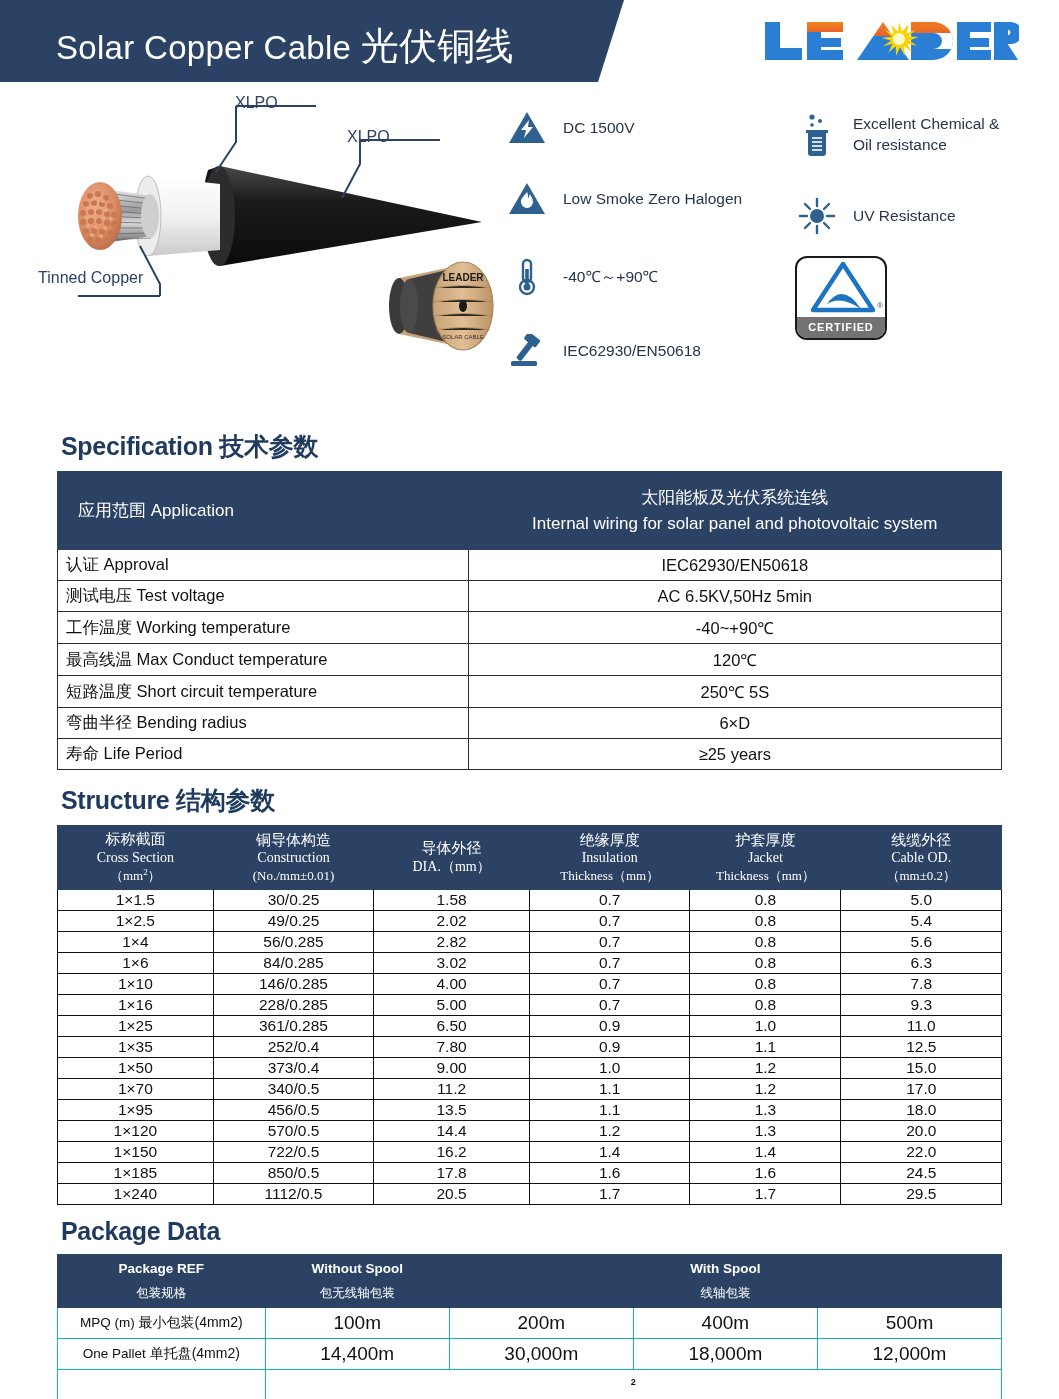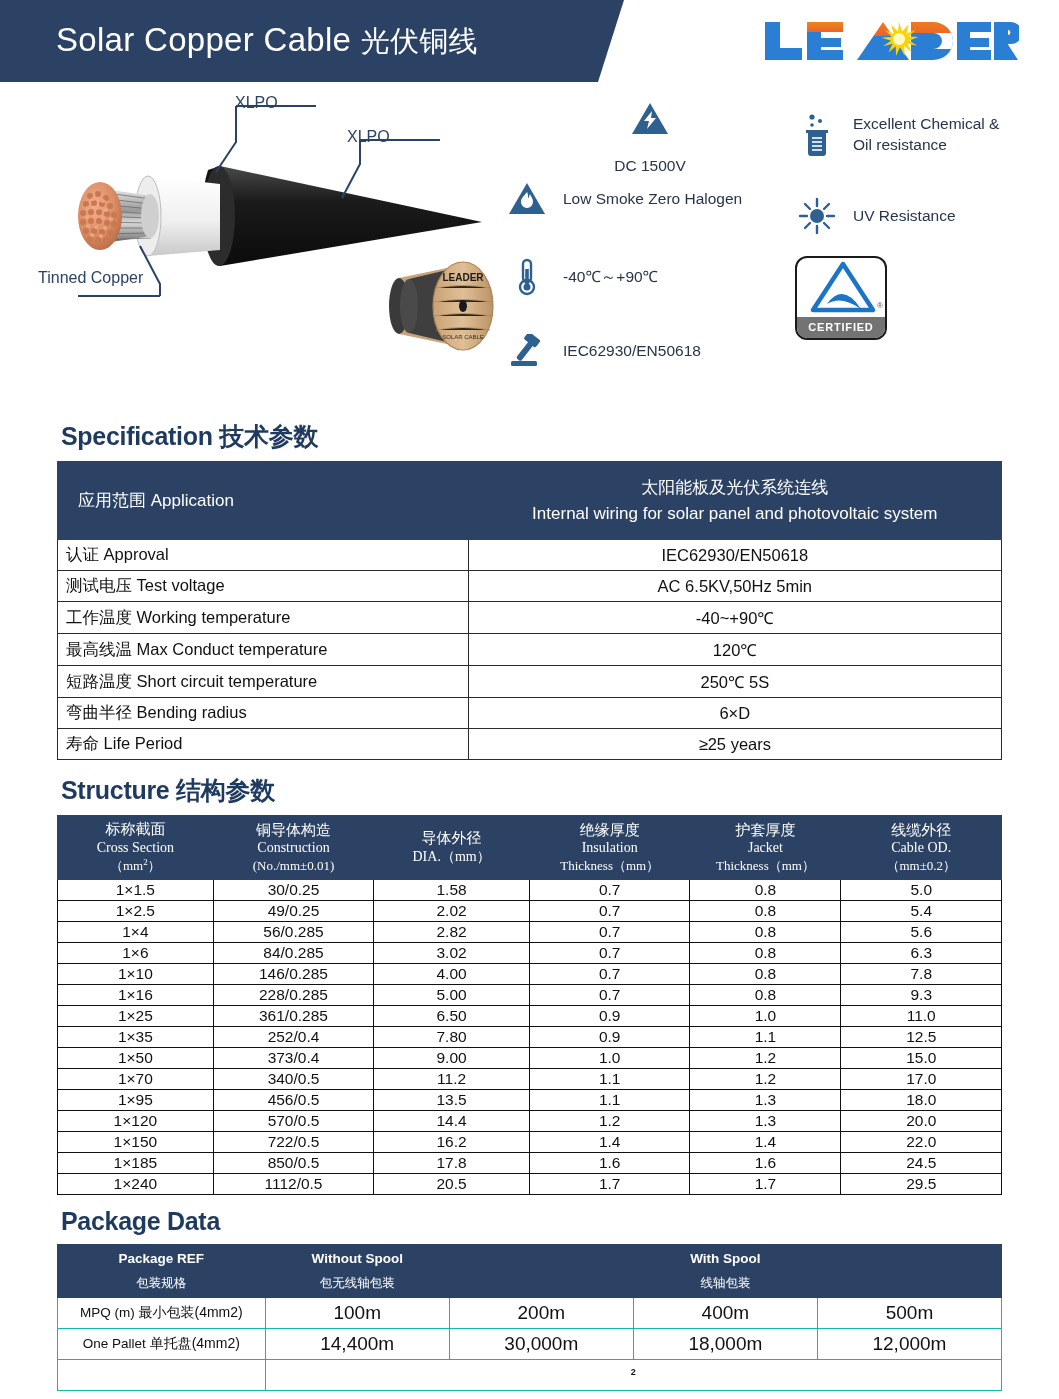--- a/index.html
+++ b/index.html
@@ -18,21 +18,21 @@
   .banner {
     position:absolute; left:0; top:0; width:624px; height:82px;
     background:#2b4264;
     clip-path: polygon(0 0, 624px 0, 598px 82px, 0 82px);
   }
   .banner-title {
     position:absolute; left:56px; top:21px;
     font-size:33px; font-weight:400; color:#ffffff;
     letter-spacing:0.3px; white-space:nowrap;
   }
-  .banner-title .cn { font-size:29px; }
+  .banner-title .cn { font-size:38px; }
 
   .logo { position:absolute; right:40px; top:16px; width:258px; height:50px; }
 
   
   .hero { position:relative; height:336px; }
 
   
   .cable-wrap { position:absolute; left:20px; top:0; width:500px; height:300px; }
   .lbl {
     position:absolute; font-size:16px; color:#2b4264;
@@ -63,21 +63,21 @@
   .tuv .tuvname span { font-weight:400; }
   .tuv .tuvcert {
     position:absolute; bottom:0; left:0; right:0; height:21px;
     background:#737373; color:#fff; font-size:11px; font-weight:700;
     text-align:center; line-height:21px; letter-spacing:0.8px;
   }
 
   
   .section-title {
     font-size:25px; font-weight:700; color:#1f3a5f;
-    margin:0 0 8px 0; padding-left:4px; letter-spacing:-0.3px;
+    margin:10px 0 8px 0; padding-left:4px; letter-spacing:-0.3px;
   }
   .section-title .cn { font-weight:700; }
   .sec { margin:0 57px 0 57px; }
 
   table { border-collapse:collapse; width:100%; table-layout:fixed; }
 
   
   .spec-tbl td { border:1px solid #2b2b2b; font-size:16.5px; padding:4px 0; }
   .spec-tbl .hd {
     background:#2b4264; color:#ffffff; border-color:#2b4264;
@@ -295,21 +295,21 @@
           <path d="M51 76 q27 -5 54 0"></path>
       </g>
       <ellipse cx="78" cy="52" rx="4" ry="6" fill="#1a1a1a"></ellipse>
       <text x="78" y="27" font-size="10" font-weight="700" fill="#1a1a1a" text-anchor="middle" font-family="Liberation Sans, sans-serif">LEADER</text>
       <text x="78" y="85" font-size="6" fill="#3a2f22" text-anchor="middle" font-family="Liberation Sans, sans-serif">SOLAR CABLE</text>
     </svg>
   </div>
 
   <div class="feat-col c1">
 
-    <div class="feat" style="height:64px;flex-direction:column;">
+    <div class="feat" style="height:64px;">
       <span class="ico">
         <svg width="38" height="36" viewBox="0 0 38 36">
             <path d="M19 2 L37 33 H1 Z" fill="#2e618f"></path>
             <path d="M21 10 L13 20 h5 l-2 8 l9 -11 h-5 Z" fill="#ffffff"></path>
           </svg>
       </span>
       <span class="txt">DC 1500V</span>
     </div>
 
     <div class="feat" style="height:78px;">

